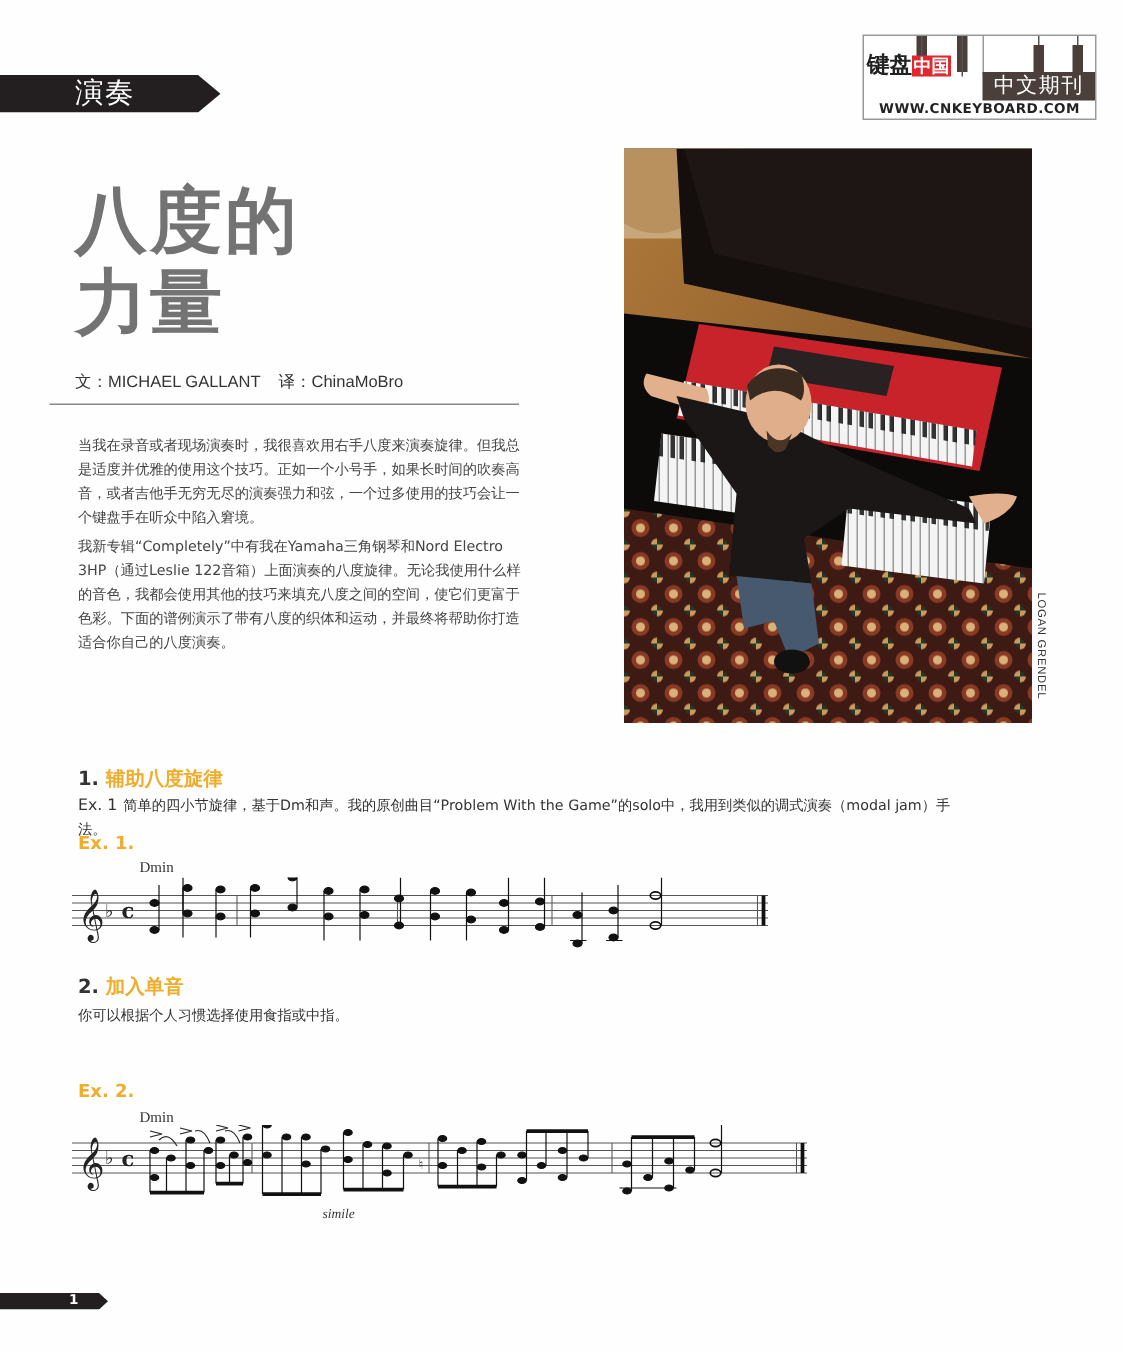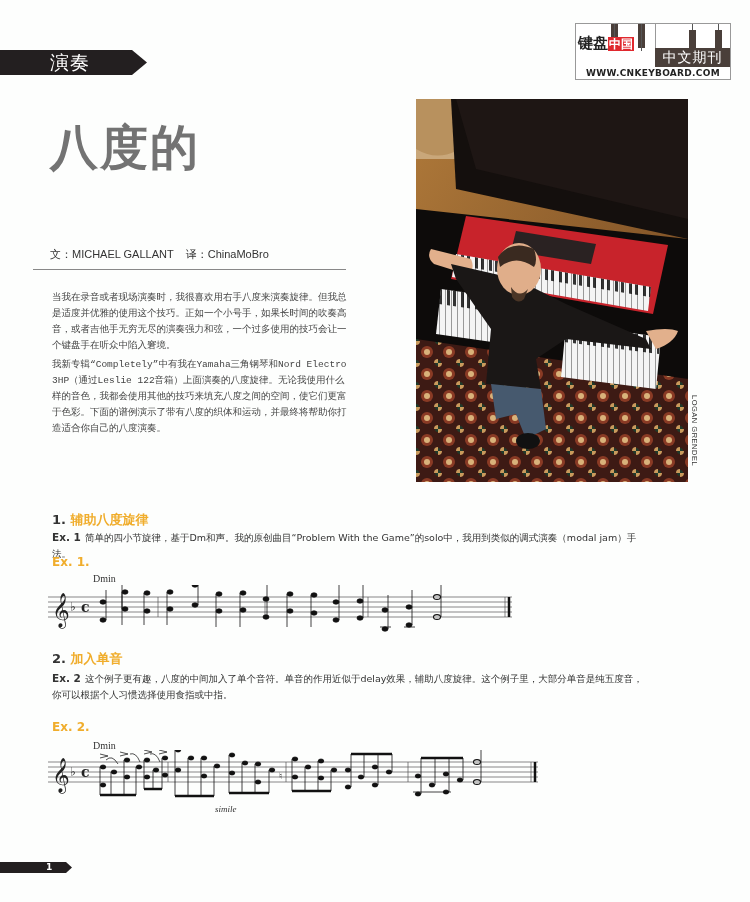--- a/index.html
+++ b/index.html
@@ -21,34 +21,34 @@
   .logo .name-right { position: absolute; left: 79px; top: 24px; width: 75px; height: 19px; background: #4a3f3a; color: #fff; font-family: "DejaVu Serif", serif; font-size: 14px; text-align: center; line-height: 19px; letter-spacing: 1px; }
   .logo .url { position: absolute; left: 0; top: 43px; width: 154px; text-align: center; font-size: 9px; font-weight: bold; color: #222; letter-spacing: 0.3px; line-height: 12px; }
 
   
   .title { position: absolute; left: 50px; top: 120px; font-size: 48px; font-weight: bold; color: #737373; line-height: 55px; letter-spacing: 2px; }
   .byline { position: absolute; left: 50px; top: 247px; font-size: 11px; color: #333; font-family: "Liberation Sans", sans-serif; }
   .byline .gap { display: inline-block; width: 12px; }
   .rule { position: absolute; left: 33px; top: 269px; width: 313px; height: 1px; background: #888; }
 
   
-  .para { position: absolute; left: 52px; width: 296px; font-size: 9.5px; line-height: 16px; color: #444; font-family: Liberation Mono, monospace; }
+  .para { position: absolute; left: 52px; width: 296px; font-size: 9.5px; line-height: 16px; color: #444; }
   .para.p1 { top: 290px; }
   .para.p2 { top: 357px; }
 
   
   .photo { position: absolute; left: 416px; top: 99px; width: 272px; height: 383px; overflow: hidden; background: #2a1e18; }
   .credit { position: absolute; left: 690px; top: 395px; writing-mode: vertical-rl; font-size: 7.5px; color: #333; letter-spacing: 0.5px; font-family: "Liberation Sans", sans-serif; }
 
   
   .h2 { position: absolute; left: 52px; font-size: 13px; font-weight: bold; line-height: 16px; }
   .h2 .num { color: #333; }
   .h2 .txt { color: #f0ad2c; }
   .ex-desc { position: absolute; left: 52px; width: 600px; font-size: 9.5px; line-height: 16px; color: #333; }
-  .ex-desc .ex { font-weight: bold; font-size: 10.5px; color: #333; margin-right: 4px; }
+  .ex-desc .ex { font-weight: normal; font-size: 10.5px; color: #333; margin-right: 4px; }
   .ex-label { position: absolute; left: 52px; font-size: 12px; font-weight: bold; color: #f0ad2c; }
 
   .staff { position: absolute; left: 48px; }
   .chord { position: absolute; font-family: Liberation Serif, serif; font-size: 10px; color: #333; text-align: right; }
   .simile { position: absolute; font-family: "Liberation Serif", serif; font-style: italic; font-size: 9px; color: #333; }
 
   
   .page-tab { position: absolute; left: 0; top: 862px; width: 72px; height: 11px; }
   .page-tab svg { position: absolute; left: 0; top: 0; }
   .page-tab span { position: absolute; left: 46px; top: -1px; font-size: 9px; color: #fff; font-weight: bold; line-height: 12px; }
@@ -78,20 +78,21 @@
   </div>
   <div class="name-left">
     <span>键盘</span><span class="red">中国</span>
   </div>
   <div class="name-right">中文期刊</div>
   <div class="url">WWW.CNKEYBOARD.COM</div>
 </div>
 
 <div class="title">
   <div>八度的</div>
+  <div>力量</div>
 </div>
 
 <div class="byline">
   <span>文：</span><span>MICHAEL GALLANT</span><span class="gap"></span><span>译：</span><span>ChinaMoBro</span>
 </div>
 <div class="rule"></div>
 
 <div class="para p1">当我在录音或者现场演奏时，我很喜欢用右手八度来演奏旋律。但我总是适度并优雅的使用这个技巧。正如一个小号手，如果长时间的吹奏高音，或者吉他手无穷无尽的演奏强力和弦，一个过多使用的技巧会让一个键盘手在听众中陷入窘境。</div>
 <div class="para p2">我新专辑“Completely”中有我在Yamaha三角钢琴和Nord Electro 3HP（通过Leslie 122音箱）上面演奏的八度旋律。无论我使用什么样的音色，我都会使用其他的技巧来填充八度之间的空间，使它们更富于色彩。下面的谱例演示了带有八度的织体和运动，并最终将帮助你打造适合你自己的八度演奏。</div>
 
@@ -234,21 +235,20 @@
       <ellipse cx="389" cy="32" rx="3.5" ry="2.4"></ellipse>
       <line x1="393" y1="0" x2="393" y2="32" stroke-width="0.8"></line>
   </g>
 </svg>
 
 <div class="h2" style="top:651px">
   <span class="num">2.</span>
   <span class="txt">加入单音</span>
 </div>
 <div class="ex-desc" style="top:670px">
-  <div><span class="ex">Ex. 2</span><span>这个例子更有趣，八度的中间加入了单个音符。单音的作用近似于delay效果，辅助八度旋律。这个例子里，大部分单音是纯五度音，</span></div>
   <div>你可以根据个人习惯选择使用食指或中指。</div>
 </div>
 <div class="ex-label" style="top:720px">Ex. 2.</div>
 <div class="chord" style="left:93px;top:740px">Dmin</div>
 
 <svg class="staff" style="top:750px" width="495" height="60">
   <g stroke="#555" stroke-width="0.7">
     <line x1="0" y1="12" x2="490" y2="12"></line>
       <line x1="0" y1="17" x2="490" y2="17"></line>
       <line x1="0" y1="22" x2="490" y2="22"></line>

